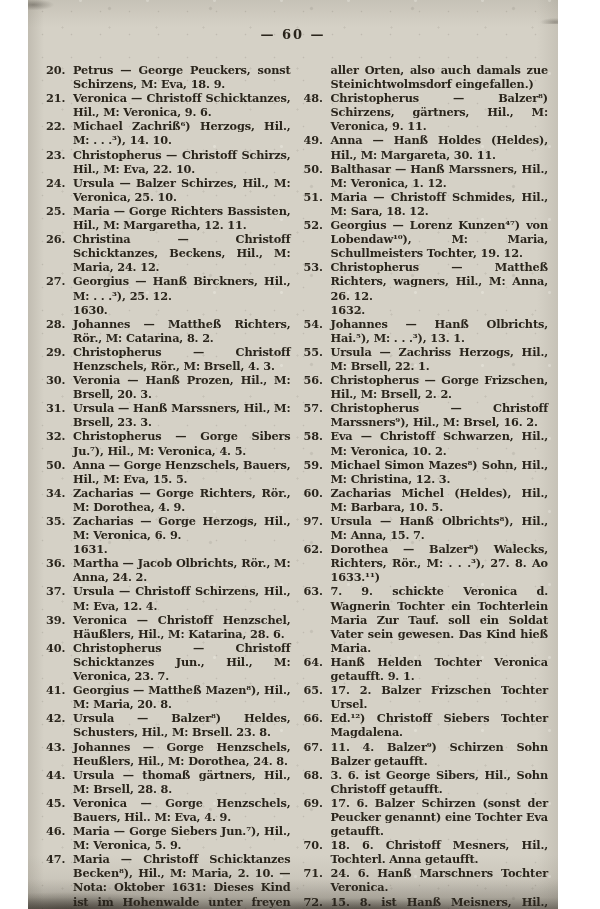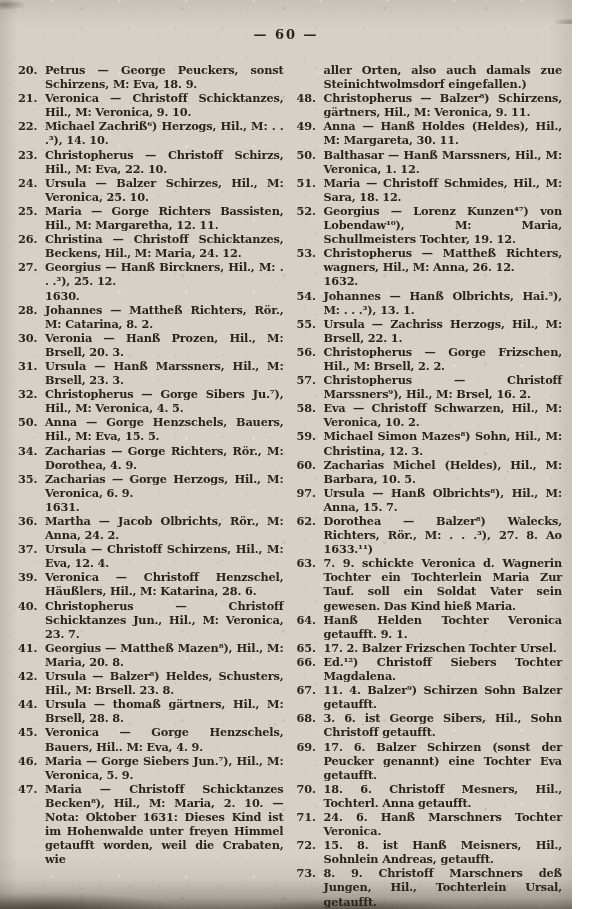--- a/index.html
+++ b/index.html
@@ -2,32 +2,33 @@
 <html><head>
 <meta charset="utf-8">
 <title></title>
 <style>
   html,body{margin:0;padding:0;}
   body{
     width:600px;height:909px;overflow:hidden;
     font-family:"DejaVu Serif","Liberation Serif",serif;
   }
   .page{
-    position:relative;width:572px;height:909px;box-sizing:border-box;
+    position:relative;width:530px;height:909px;box-sizing:border-box;
     color:#2a251c;font-weight:700;
     background-color:#d5d1c6;
     background-image:
       radial-gradient(circle, rgba(82,74,60,.16) 0.6px, transparent 1.1px),
       radial-gradient(circle, rgba(82,74,60,.12) 0.7px, transparent 1.4px),
       radial-gradient(circle, rgba(60,54,44,.10) 1px, transparent 2.2px),
       radial-gradient(circle, rgba(255,255,250,.25) 1px, transparent 2px),
       linear-gradient(to right, rgba(70,63,50,.14), rgba(70,63,50,0) 3%, rgba(70,63,50,0) 96%, rgba(70,63,50,.10)),
       linear-gradient(to bottom, rgba(70,63,50,.10), rgba(70,63,50,0) 3%, rgba(70,63,50,0) 94%, rgba(70,63,50,.16));
     background-size: 29px 23px, 47px 41px, 101px 89px, 67px 73px, 100% 100%, 100% 100%;
     background-position: 0 0, 11px 7px, 31px 53px, 19px 37px, 0 0, 0 0;
+    margin-left: 28px;
   }
   .page-number{
     position:absolute;top:27px;left:0;width:100%;
     text-align:center;font-size:13px;letter-spacing:2px;
   }
   .columns{
     position:absolute;top:63px;left:18px;right:10px;bottom:12px;
     display:flex;gap:13px;
   }
   .column{
@@ -54,42 +55,44 @@
   }
 </style>
 </head>
 <body>
 
 <div class="page">
   <div class="page-number">— 60 —</div>
   <div class="columns">
     <div class="column" id="col-left">
         <div class="entry"><span class="num">20.</span><span>Petrus — George Peuckers, sonst Schirzens, M: Eva, 18. 9.</span></div>
-        <div class="entry"><span class="num">21.</span><span>Veronica — Christoff Schicktanzes, Hil., M: Veronica, 9. 10.</span></div>
+        <div class="entry"><span class="num">21.</span><span>Veronica — Christoff Schicktanzes, Hil., M: Veronica, 9. 6.</span></div>
         <div class="entry"><span class="num">22.</span><span>Michael Zachriß⁶) Herzogs, Hil., M: . . .³), 14. 10.</span></div>
         <div class="entry"><span class="num">23.</span><span>Christopherus — Christoff Schirzs, Hil., M: Eva, 22. 10.</span></div>
         <div class="entry"><span class="num">24.</span><span>Ursula — Balzer Schirzes, Hil., M: Veronica, 25. 10.</span></div>
         <div class="entry"><span class="num">25.</span><span>Maria — Gorge Richters Bassisten, Hil., M: Margaretha, 12. 11.</span></div>
         <div class="entry"><span class="num">26.</span><span>Christina — Christoff Schicktanzes, Beckens, Hil., M: Maria, 24. 12.</span></div>
         <div class="entry"><span class="num">27.</span><span>Georgius — Hanß Birckners, Hil., M: . . .³), 25. 12.</span></div>
         <div class="year">1630.</div>
         <div class="entry"><span class="num">28.</span><span>Johannes — Mattheß Richters, Rör., M: Catarina, 8. 2.</span></div>
+        <div class="entry"><span class="num">29.</span><span>Christopherus — Christoff Henzschels, Rör., M: Brsell, 4. 3.</span></div>
         <div class="entry"><span class="num">30.</span><span>Veronia — Hanß Prozen, Hil., M: Brsell, 20. 3.</span></div>
         <div class="entry"><span class="num">31.</span><span>Ursula — Hanß Marssners, Hil., M: Brsell, 23. 3.</span></div>
         <div class="entry"><span class="num">32.</span><span>Christopherus — Gorge Sibers Ju.⁷), Hil., M: Veronica, 4. 5.</span></div>
         <div class="entry"><span class="num">50.</span><span>Anna — Gorge Henzschels, Bauers, Hil., M: Eva, 15. 5.</span></div>
         <div class="entry"><span class="num">34.</span><span>Zacharias — Gorge Richters, Rör., M: Dorothea, 4. 9.</span></div>
         <div class="entry"><span class="num">35.</span><span>Zacharias — Gorge Herzogs, Hil., M: Veronica, 6. 9.</span></div>
         <div class="year">1631.</div>
         <div class="entry"><span class="num">36.</span><span>Martha — Jacob Olbrichts, Rör., M: Anna, 24. 2.</span></div>
         <div class="entry"><span class="num">37.</span><span>Ursula — Christoff Schirzens, Hil., M: Eva, 12. 4.</span></div>
         <div class="entry"><span class="num">39.</span><span>Veronica — Christoff Henzschel, Häußlers, Hil., M: Katarina, 28. 6.</span></div>
         <div class="entry"><span class="num">40.</span><span>Christopherus — Christoff Schicktanzes Jun., Hil., M: Veronica, 23. 7.</span></div>
         <div class="entry"><span class="num">41.</span><span>Georgius — Mattheß Mazen⁸), Hil., M: Maria, 20. 8.</span></div>
         <div class="entry"><span class="num">42.</span><span>Ursula — Balzer⁸) Heldes, Schusters, Hil., M: Brsell. 23. 8.</span></div>
+        <div class="entry"><span class="num">43.</span><span>Johannes — Gorge Henzschels, Heußlers, Hil., M: Dorothea, 24. 8.</span></div>
         <div class="entry"><span class="num">44.</span><span>Ursula — thomaß gärtners, Hil., M: Brsell, 28. 8.</span></div>
         <div class="entry"><span class="num">45.</span><span>Veronica — Gorge Henzschels, Bauers, Hil.. M: Eva, 4. 9.</span></div>
         <div class="entry"><span class="num">46.</span><span>Maria — Gorge Siebers Jun.⁷), Hil., M: Veronica, 5. 9.</span></div>
         <div class="entry"><span class="num">47.</span><span>Maria — Christoff Schicktanzes Becken⁸), Hil., M: Maria, 2. 10. — Nota: Oktober 1631: Dieses Kind ist im Hohenwalde unter freyen Himmel getaufft worden, weil die Crabaten, wie</span></div>
       </div>
     <div class="column" id="col-right">
         <div class="continuation">aller Orten, also auch damals zue Steinichtwolmsdorf eingefallen.)</div>
         <div class="entry"><span class="num">48.</span><span>Christopherus — Balzer⁸) Schirzens, gärtners, Hil., M: Veronica, 9. 11.</span></div>
         <div class="entry"><span class="num">49.</span><span>Anna — Hanß Holdes (Heldes), Hil., M: Margareta, 30. 11.</span></div>
         <div class="entry"><span class="num">50.</span><span>Balthasar — Hanß Marssners, Hil., M: Veronica, 1. 12.</span></div>

